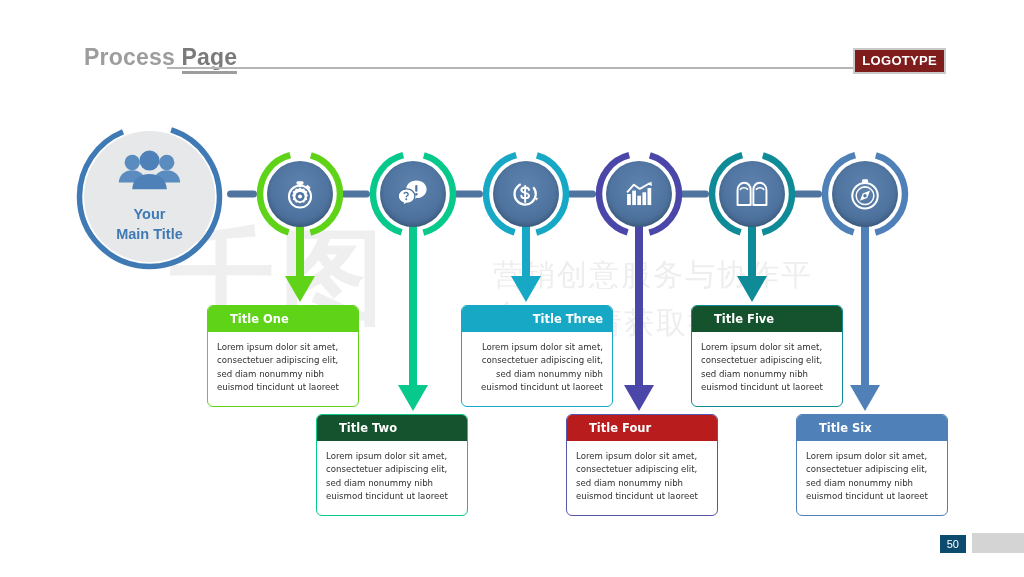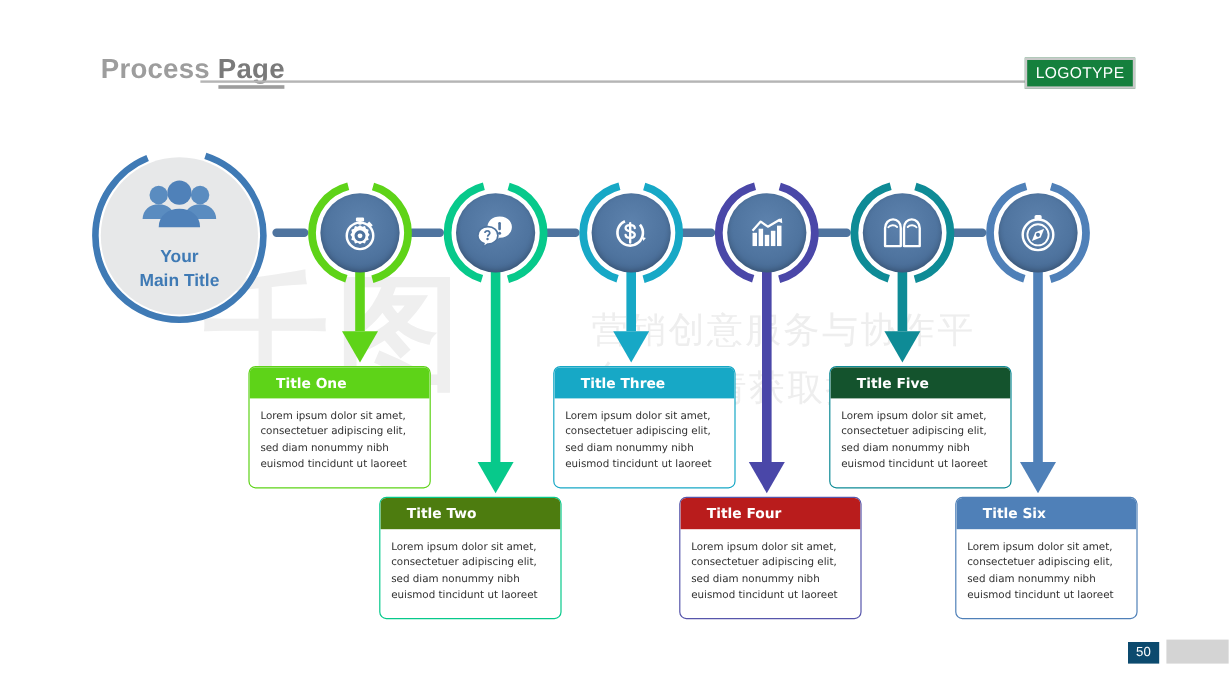--- a/index.html
+++ b/index.html
@@ -22,22 +22,22 @@
     font-size: 23px; font-weight: bold; letter-spacing: .2px;
     color: #9d9d9d; white-space: nowrap;
   }
   #page-title .strong { color: #7a7a7a; border-bottom: 3px solid #9d9d9d; padding-bottom: 1px; }
   #header-rule {
     position: absolute; left: 167px; top: 67px; width: 694px; height: 2px;
     background: #b5b5b5;
   }
   #logotype {
     position: absolute; right: 78px; top: 48px;
-    background: #15803d; color: #ffffff;
-    font-size: 13px; font-weight: normal; letter-spacing: .3px;
+    background: #7f1d1d; color: #ffffff;
+    font-size: 13px; font-weight: bold; letter-spacing: .3px;
     padding: 3px 7px 4px 7px;
     border: 2px solid #c9c9c9;
   }
 
   
   #watermark {
     position: absolute; left: 0; top: 0; width: 816px; height: 577px;
     pointer-events: none; z-index: 1;
   }
   .wm-logo {
@@ -279,24 +279,24 @@
           </div>
         </div>
       </div>
 
     <div id="boxes-host">
         <div class="box" style="left: 207px; top: 305px; border-color: rgb(94, 211, 24);">
           <div class="box-head" style="background:#5ed318">Title One</div>
      <div class="box-body">Lorem ipsum dolor sit amet, consectetuer adipiscing elit, sed diam nonummy nibh euismod tincidunt ut laoreet</div>
         </div>
         <div class="box" style="left: 316px; top: 414px; border-color: rgb(7, 201, 139);">
-          <div class="box-head" style="background:#4d7c0f">Title Two</div>
-     <div class="box-body">Lorem ipsum dolor sit amet, consectetuer adipiscing elit, sed diam nonummy nibh euismod tincidunt ut laoreet</div>
-        </div>
-        <div class="box" style="left: 461px; top: 305px; border-color: rgb(23, 168, 198);">
+          <div class="box-head" style="background:#14532d">Title Two</div>
+     <div class="box-body">Lorem ipsum dolor sit amet, consectetuer adipiscing elit, sed diam nonummy nibh euismod tincidunt ut laoreet</div>
+        </div>
+        <div class="box" style="left: 461px; top: 305px; border-color: rgb(23, 168, 198); text-align: right;">
           <div class="box-head" style="background:#17a8c6">Title Three</div>
      <div class="box-body">Lorem ipsum dolor sit amet, consectetuer adipiscing elit, sed diam nonummy nibh euismod tincidunt ut laoreet</div>
         </div>
         <div class="box" style="left: 566px; top: 414px; border-color: rgb(87, 86, 171);">
           <div class="box-head" style="background:#b91c1c">Title Four</div>
      <div class="box-body">Lorem ipsum dolor sit amet, consectetuer adipiscing elit, sed diam nonummy nibh euismod tincidunt ut laoreet</div>
         </div>
         <div class="box" style="left: 691px; top: 305px; border-color: rgb(14, 139, 150);">
           <div class="box-head" style="background:#14532d">Title Five</div>
      <div class="box-body">Lorem ipsum dolor sit amet, consectetuer adipiscing elit, sed diam nonummy nibh euismod tincidunt ut laoreet</div>

